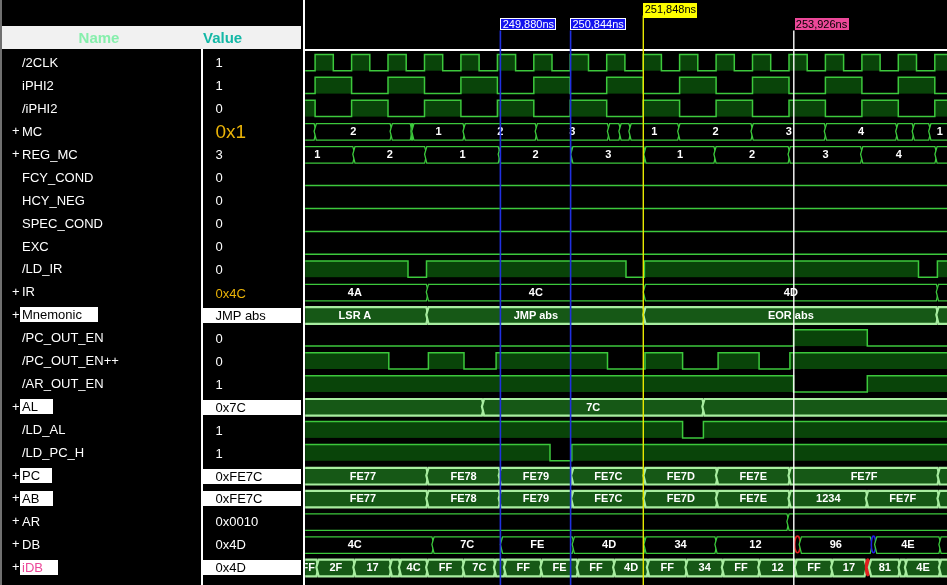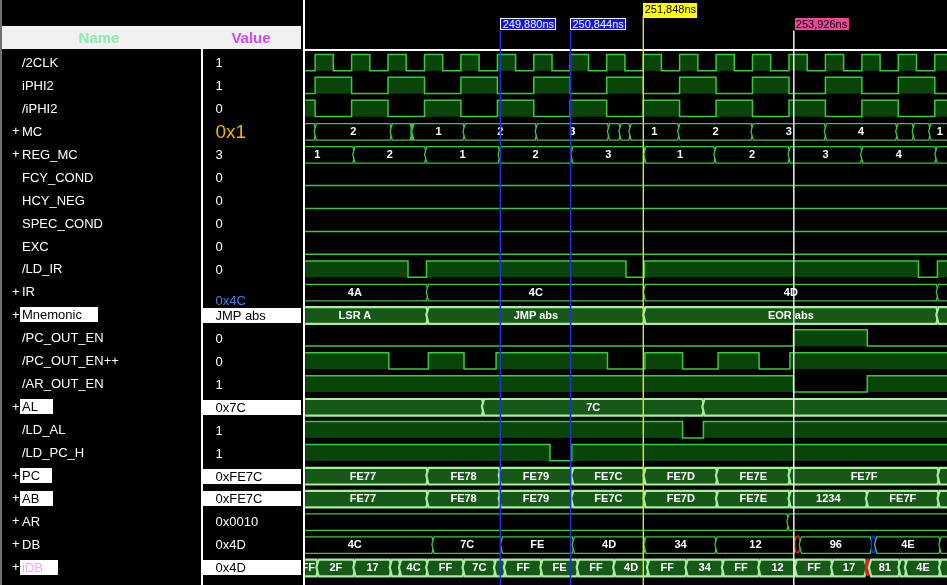--- a/index.html
+++ b/index.html
@@ -4,21 +4,21 @@
 <title>Waveform</title>
 <style>
 html,body{margin:0;padding:0;background:#000;}
 body{width:947px;height:585px;position:relative;overflow:hidden;font-family:"Liberation Sans",sans-serif;}
 div{box-sizing:content-box;}
 </style>
 </head>
 <body>
 <div style="position:absolute;left:1.5px;top:25.5px;width:299.5px;height:23.8px;background:#f1f1f1"></div>
 <div style="position:absolute;left:0;top:29px;width:198px;text-align:center;font-size:15px;font-weight:bold;color:#86efac">Name</div>
-<div style="position:absolute;left:203px;top:29px;width:96px;text-align:center;font-size:15px;font-weight:bold;color:#d946ef">Value</div>
+<div style="position:absolute;left:203px;top:29px;width:96px;text-align:left;font-size:15px;font-weight:bold;color:#14b8a6">Value</div>
 <div style="position:absolute;left:200.9px;top:49.3px;width:2.1px;height:535.7px;background:#fff"></div>
 <div style="position:absolute;left:302.7px;top:0;width:2.3px;height:585px;background:#fff"></div>
 <div style="position:absolute;left:0;top:0;width:1.5px;height:585px;background:#707070"></div>
 <div style="position:absolute;left:305px;top:49.4px;width:642px;height:1.8px;background:#fff"></div>
 <div style="position:absolute;left:22px;top:54.9px;height:15px;line-height:15px;font-size:13px;color:#fff">/2CLK</div>
 <div style="position:absolute;left:215.5px;top:55.4px;height:15px;line-height:15px;font-size:13px;color:#fff">1</div>
 <div style="position:absolute;left:22px;top:77.8px;height:15px;line-height:15px;font-size:13px;color:#fff">iPHI2</div>
 <div style="position:absolute;left:215.5px;top:78.3px;height:15px;line-height:15px;font-size:13px;color:#fff">1</div>
 <div style="position:absolute;left:22px;top:100.8px;height:15px;line-height:15px;font-size:13px;color:#fff">/iPHI2</div>
 <div style="position:absolute;left:215.5px;top:101.3px;height:15px;line-height:15px;font-size:13px;color:#fff">0</div>
@@ -33,21 +33,21 @@
 <div style="position:absolute;left:22px;top:192.6px;height:15px;line-height:15px;font-size:13px;color:#fff">HCY_NEG</div>
 <div style="position:absolute;left:215.5px;top:193.1px;height:15px;line-height:15px;font-size:13px;color:#fff">0</div>
 <div style="position:absolute;left:22px;top:215.6px;height:15px;line-height:15px;font-size:13px;color:#fff">SPEC_COND</div>
 <div style="position:absolute;left:215.5px;top:216.1px;height:15px;line-height:15px;font-size:13px;color:#fff">0</div>
 <div style="position:absolute;left:22px;top:238.5px;height:15px;line-height:15px;font-size:13px;color:#fff">EXC</div>
 <div style="position:absolute;left:215.5px;top:239.0px;height:15px;line-height:15px;font-size:13px;color:#fff">0</div>
 <div style="position:absolute;left:22px;top:261.4px;height:15px;line-height:15px;font-size:13px;color:#fff">/LD_IR</div>
 <div style="position:absolute;left:215.5px;top:261.9px;height:15px;line-height:15px;font-size:13px;color:#fff">0</div>
 <div style="position:absolute;left:12px;top:283.9px;font-size:13px;color:#fff">+</div>
 <div style="position:absolute;left:22px;top:284.4px;height:15px;line-height:15px;font-size:13px;color:#fff">IR</div>
-<div style="position:absolute;left:215.5px;top:293px;height:15px;line-height:15px;font-size:13px;color:#3b82f6">0x4C</div>
+<div style="position:absolute;left:215.5px;top:286px;height:15px;line-height:15px;font-size:13px;color:#eab308">0x4C</div>
 <div style="position:absolute;left:12px;top:306.8px;font-size:13px;color:#fff">+</div>
 <div style="position:absolute;left:19.5px;top:307.3px;width:78.5px;height:15px;background:#fff"></div>
 <div style="position:absolute;left:22px;top:307.3px;height:15px;line-height:15px;font-size:13px;color:#000">Mnemonic</div>
 <div style="position:absolute;left:203px;top:307.8px;width:98px;height:15px;background:#fff"></div>
 <div style="position:absolute;left:215.5px;top:307.8px;height:15px;line-height:15px;font-size:13px;color:#000">JMP abs</div>
 <div style="position:absolute;left:22px;top:330.3px;height:15px;line-height:15px;font-size:13px;color:#fff">/PC_OUT_EN</div>
 <div style="position:absolute;left:215.5px;top:330.8px;height:15px;line-height:15px;font-size:13px;color:#fff">0</div>
 <div style="position:absolute;left:22px;top:353.2px;height:15px;line-height:15px;font-size:13px;color:#fff">/PC_OUT_EN++</div>
 <div style="position:absolute;left:215.5px;top:353.7px;height:15px;line-height:15px;font-size:13px;color:#fff">0</div>
 <div style="position:absolute;left:22px;top:376.2px;height:15px;line-height:15px;font-size:13px;color:#fff">/AR_OUT_EN</div>
@@ -72,21 +72,21 @@
 <div style="position:absolute;left:203px;top:491.4px;width:98px;height:15px;background:#fff"></div>
 <div style="position:absolute;left:215.5px;top:491.4px;height:15px;line-height:15px;font-size:13px;color:#000">0xFE7C</div>
 <div style="position:absolute;left:12px;top:513.4px;font-size:13px;color:#fff">+</div>
 <div style="position:absolute;left:22px;top:513.9px;height:15px;line-height:15px;font-size:13px;color:#fff">AR</div>
 <div style="position:absolute;left:215.5px;top:514.4px;height:15px;line-height:15px;font-size:13px;color:#fff">0x0010</div>
 <div style="position:absolute;left:12px;top:536.4px;font-size:13px;color:#fff">+</div>
 <div style="position:absolute;left:22px;top:536.9px;height:15px;line-height:15px;font-size:13px;color:#fff">DB</div>
 <div style="position:absolute;left:215.5px;top:537.4px;height:15px;line-height:15px;font-size:13px;color:#fff">0x4D</div>
 <div style="position:absolute;left:12px;top:559.3px;font-size:13px;color:#fff">+</div>
 <div style="position:absolute;left:19.5px;top:559.8px;width:38px;height:15px;background:#fff"></div>
-<div style="position:absolute;left:22px;top:559.8px;height:23px;line-height:15px;font-size:13px;color:#f0abfc">iDB</div>
+<div style="position:absolute;left:22px;top:559.8px;height:23px;line-height:15px;font-size:13px;color:#ec4899">iDB</div>
 <div style="position:absolute;left:203px;top:560.3px;width:98px;height:15px;background:#fff"></div>
 <div style="position:absolute;left:215.5px;top:560.3px;height:15px;line-height:15px;font-size:13px;color:#000">0x4D</div>
 <svg width="947" height="585" viewBox="0 0 947 585" style="position:absolute;left:0;top:0">
 <defs>
       <clipPath id="wv">
         <rect x="305.2" y="0" width="641.8" height="585"></rect>
       </clipPath>
     </defs>
 <g clip-path="url(#wv)" font-family="Liberation Sans, sans-serif">
 <rect x="315.1" y="54.4" width="18.2" height="16.3" fill="#094409"></rect>

